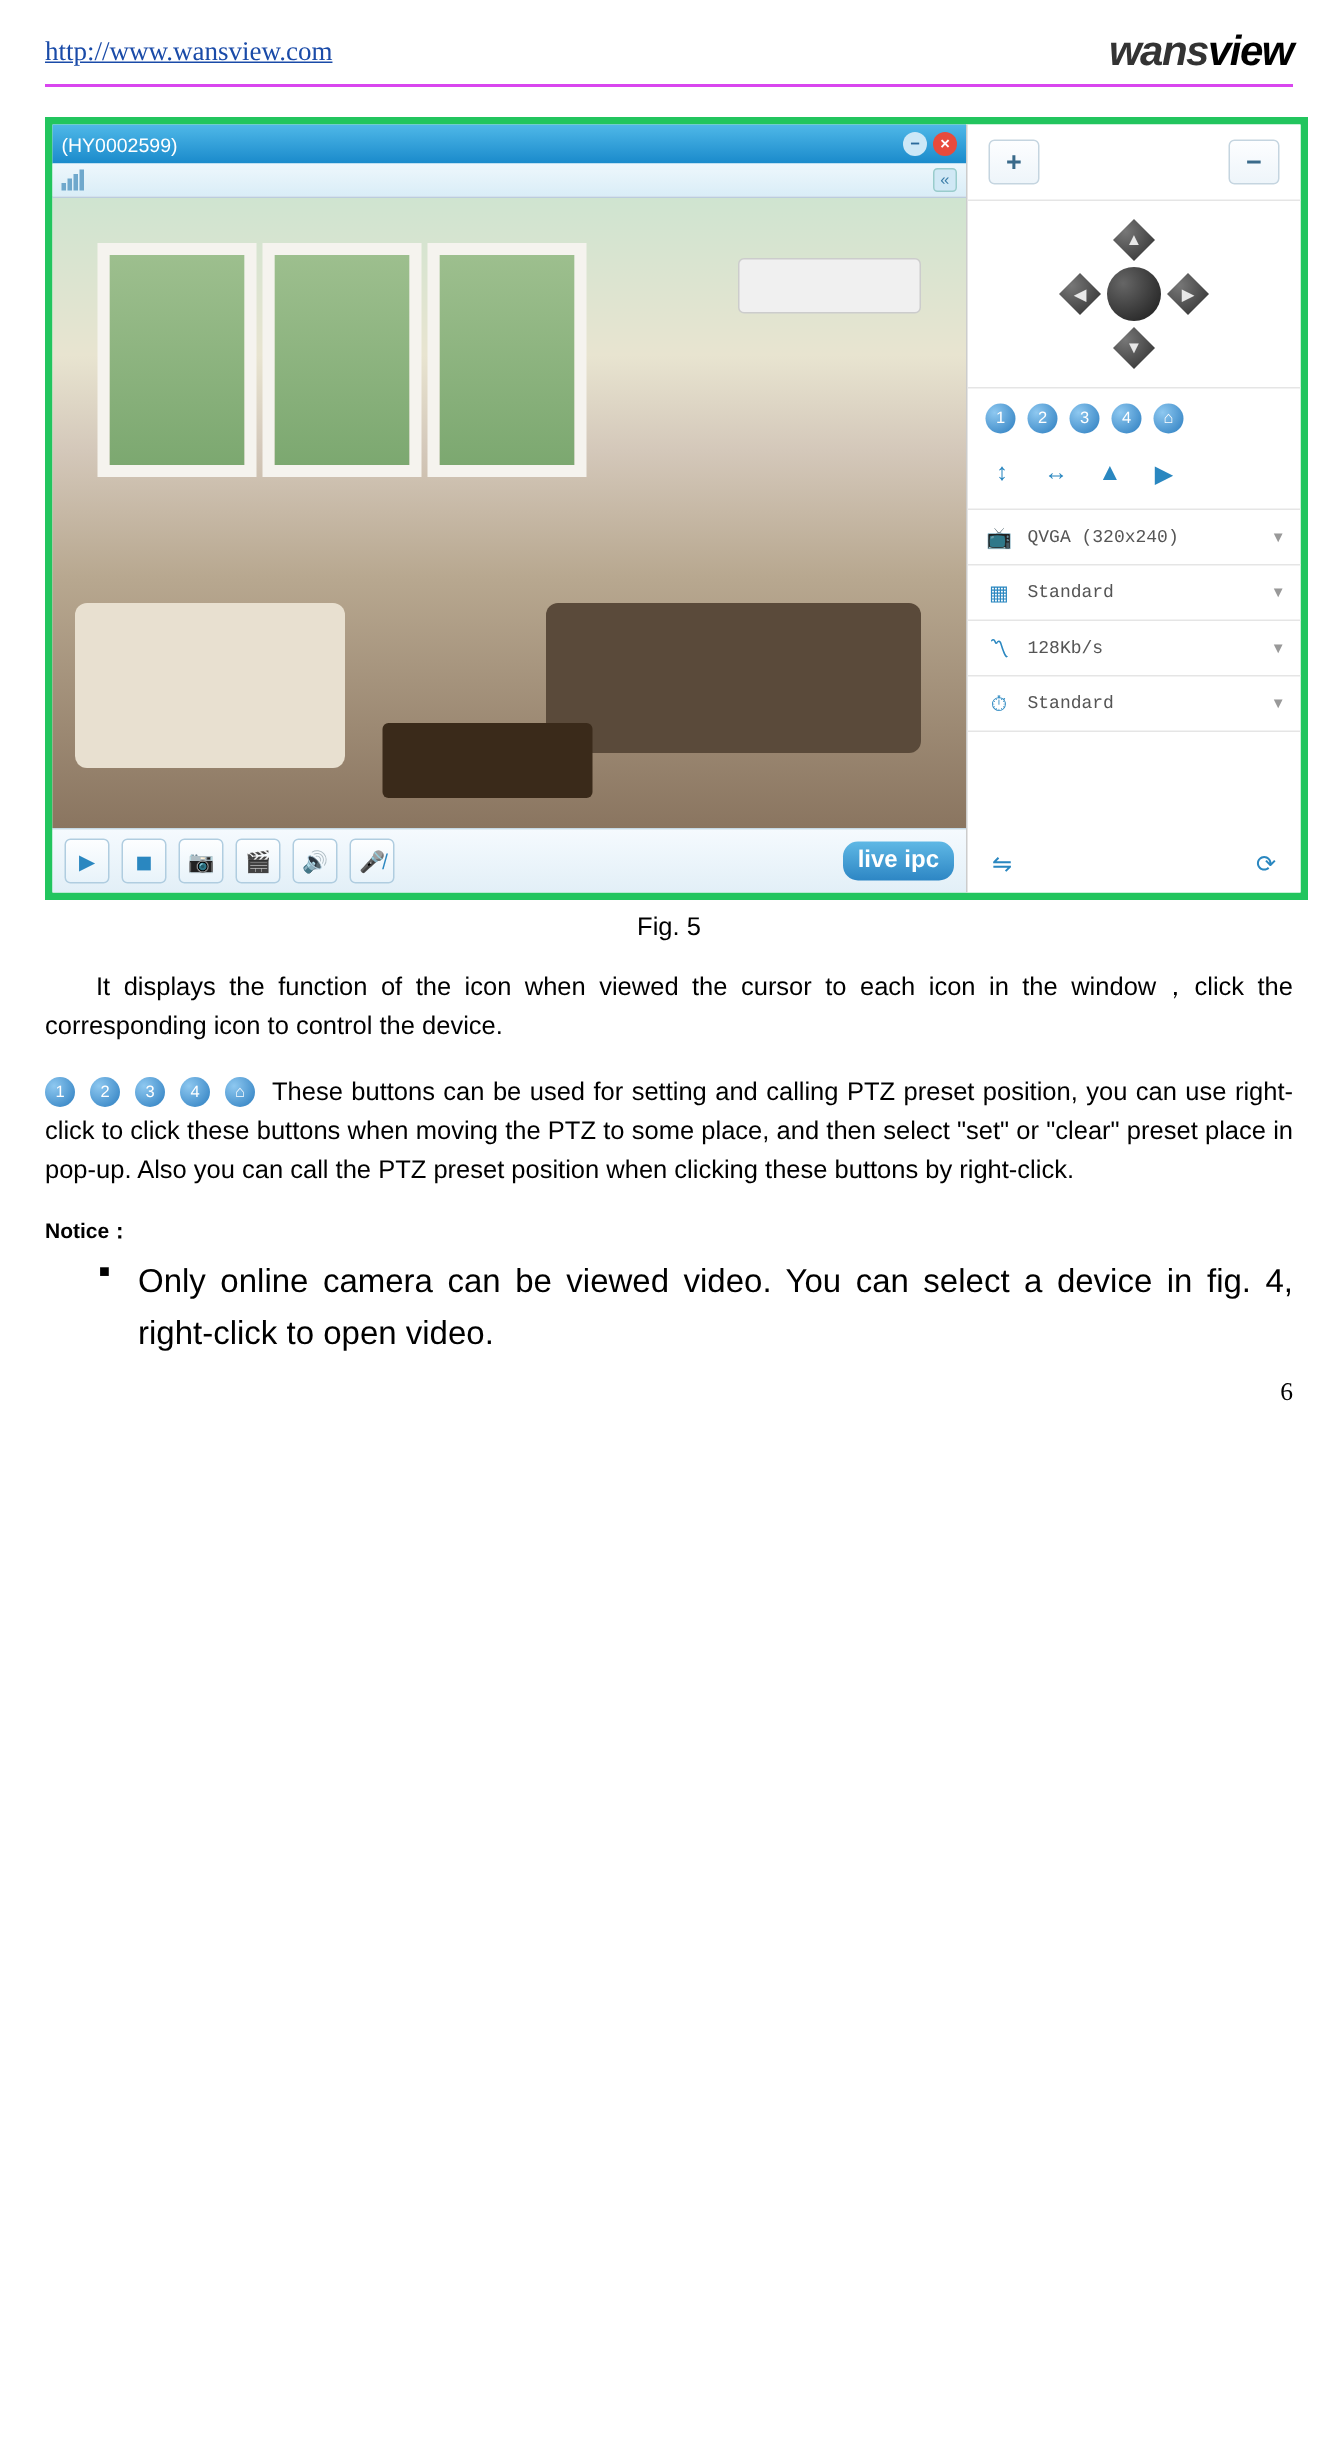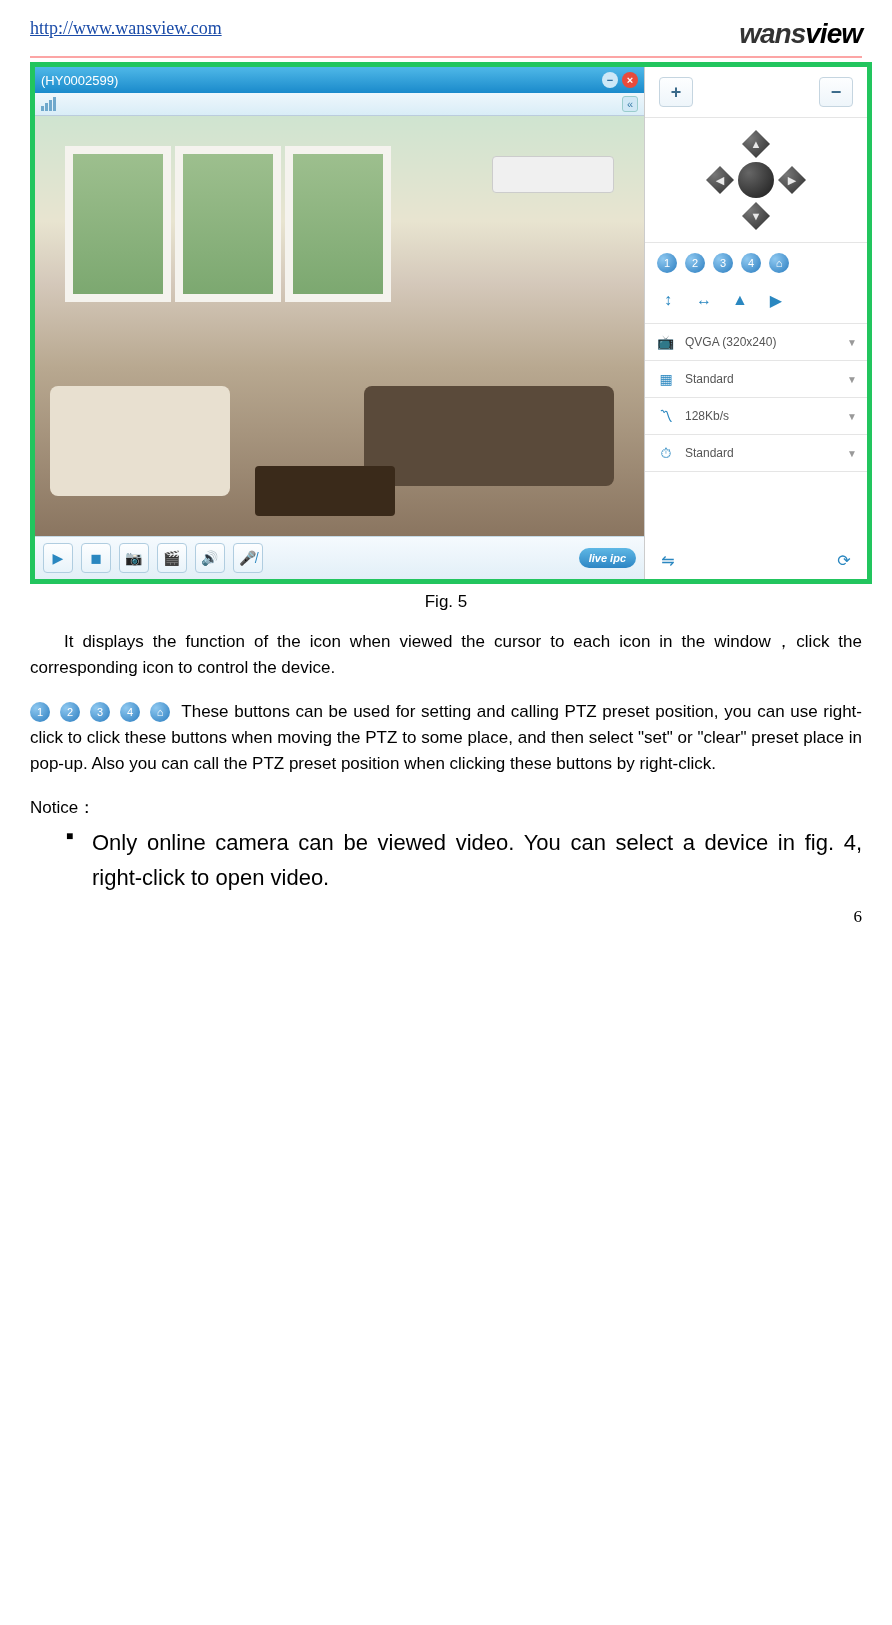--- a/index.html
+++ b/index.html
@@ -11,24 +11,24 @@
 }
 .page {
   width: 892px;
   padding: 18px 30px 40px 30px;
   box-sizing: border-box;
   position: relative;
 }
 .header {
   display: flex;
   justify-content: space-between;
-  align-items: flex-start;
-  border-bottom: 2px solid #fca5a5;
+  align-items: center;
+  border-bottom: 2px solid #d946ef;
   padding-bottom: 6px;
-  margin-bottom: 4px;
+  margin-bottom: 20px;
 }
 .url {
   color: #1a4ba8;
   font-family: "Times New Roman", serif;
   font-size: 18px;
   text-decoration: underline;
 }
 .logo {
   font-size: 28px;
   font-weight: bold;
@@ -99,21 +99,21 @@
 }
 .bb-left { display:flex; gap:8px;}
 .bb-icon {
   width:28px; height:28px; border:1px solid #b0cde0; border-radius:4px;
   background:linear-gradient(#fdfeff,#e8f3fa);
   display:flex; align-items:center; justify-content:center;
   color:#2a87c0; font-size:14px;
 }
 .liveipc {
   background: linear-gradient(#5fb8e5,#2d86c4);
-  color:#fff; padding:4px 10px; border-radius:10px; font-size:11px; font-style:italic; font-weight:bold;
+  color:#fff; padding:4px 10px; border-radius:10px; font-size:16px; font-weight:bold;
 }
 .right-pane {
   flex: 0 0 222px;
   border-left:1px solid #ccc;
   background:#fff;
   display:flex; flex-direction:column;
 }
 .zoom-row {
   display:flex; justify-content:space-between; padding:10px 14px;
   border-bottom:1px solid #e5e5e5;
@@ -164,21 +164,21 @@
   display:flex; align-items:center; justify-content:center;
 }
 .setting-row {
   display:flex; align-items:center; padding:7px 10px; border-bottom:1px solid #e5e5e5;
   font-size:12px; color:#555;
 }
 .setting-row .sicon {
   width:22px; height:22px; margin-right:8px; color:#2a87c0;
   display:flex; align-items:center; justify-content:center; font-size:14px;
 }
-.setting-row .sval { flex:1; font-family: Liberation Sans, sans-serif; font-size:12px;}
+.setting-row .sval { flex:1; font-family: Liberation Mono, monospace; font-size:12px;}
 .setting-row .sarrow { color:#999; font-size:10px;}
 .bottom-row {
   margin-top:auto; display:flex; justify-content:space-between;
   padding:8px 12px;
 }
 .caption {
   text-align:center; font-size:17px; margin:8px 0 10px;
 }
 .body-text {
   font-size:17px; line-height:1.55; text-align:justify;
@@ -193,21 +193,21 @@
   color:#fff; font-size:11px; display:inline-flex; align-items:center; justify-content:center;
   vertical-align:middle;
 }
 .doc-home-btn {
   width:22px; height:22px; border-radius:50%;
   background: radial-gradient(circle at 30% 30%, #666, #1a1a1a);
   border:2px solid #4aa0d8;
   color:#4aa0d8; font-size:12px; display:inline-flex; align-items:center; justify-content:center;
   vertical-align:middle; margin-right:6px;
 }
-.notice-h { font-weight:normal; font-size:17px; margin-top:18px;}
+.notice-h { font-weight:bold; font-size:14px; margin-top:18px;}
 .notice-list { list-style:none; padding:0; margin:6px 0 0 36px;}
 .notice-list li {
   position:relative; padding-left:26px; font-size:22px; line-height:1.6; text-align:justify; margin-bottom:6px;
 }
 .notice-list li::before {
   content:"■"; position:absolute; left:0; top:2px; font-size:12px;
 }
 .page-num {
   position:absolute; bottom:14px; right:30px;
   font-family:"Times New Roman", serif; font-size:17px;

